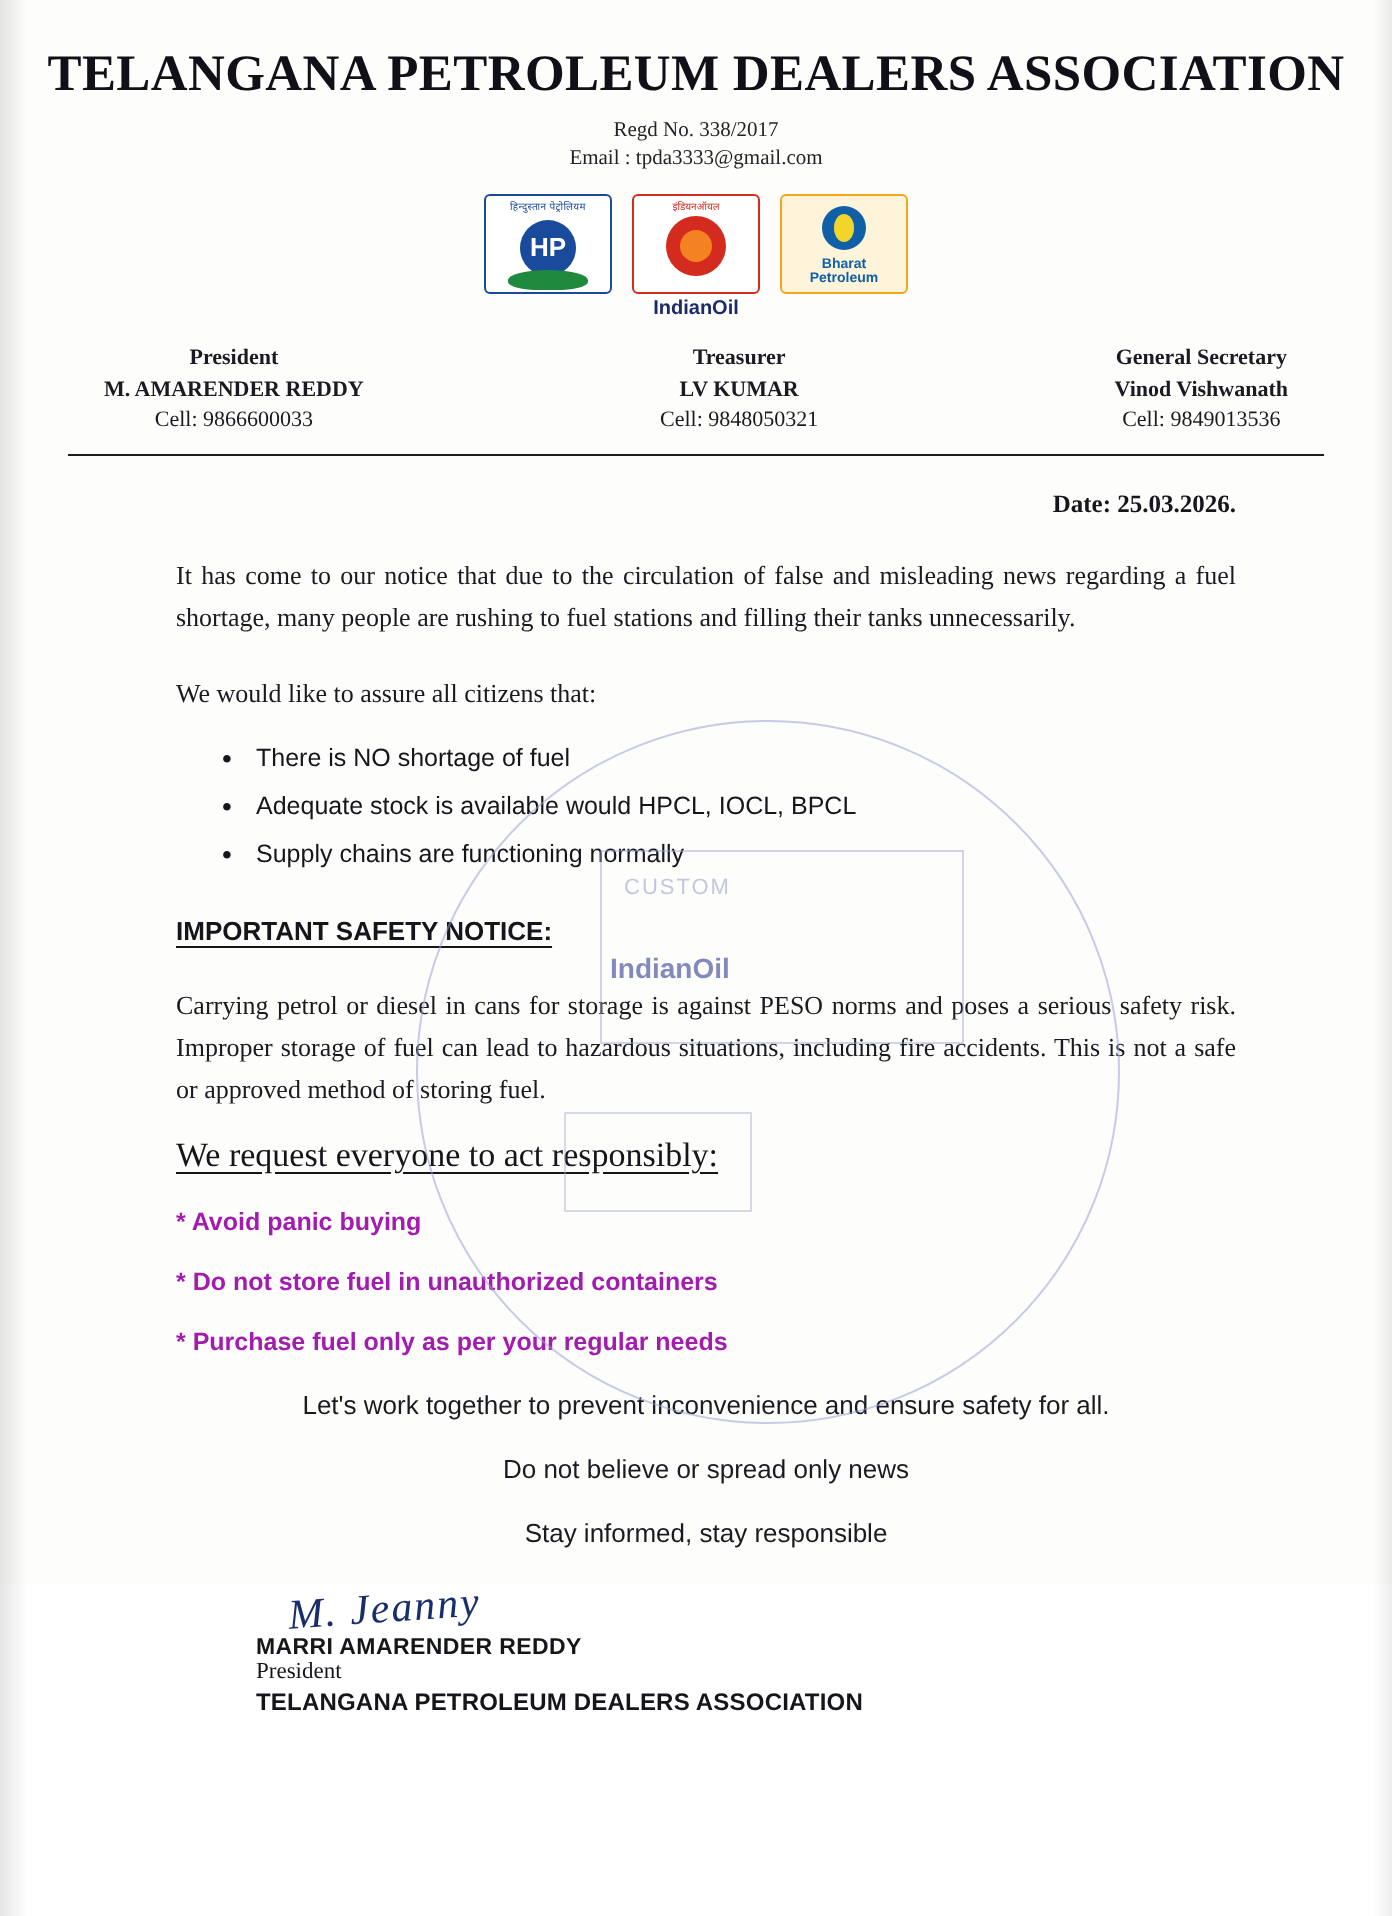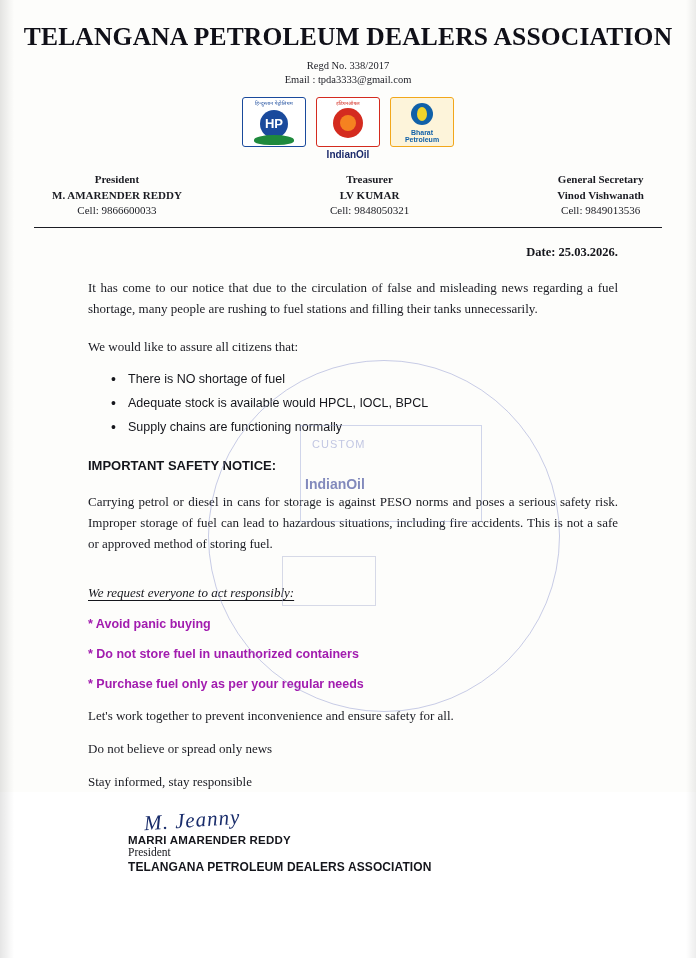--- a/index.html
+++ b/index.html
@@ -248,44 +248,45 @@
     position: absolute;
     left: -17px;
     top: -1px;
     font-size: 14px;
   }
   .safety-head {
     margin-top: 18px;
     font-family: "Liberation Sans", sans-serif;
     font-weight: bold;
     font-size: 13px;
-    text-underline-offset: 3px;
-    display: inline-block;
-  }
-  .request-head {
-    margin-top: 31px;
-    font-family: "Liberation Serif", serif;
-    font-size: 13px;
     text-decoration: underline;
     text-underline-offset: 3px;
     display: inline-block;
-    font-style: italic;
+  }
+  .request-head {
+    margin-top: 13px;
+    font-family: "Liberation Serif", serif;
+    font-size: 17px;
+    text-decoration: underline;
+    text-underline-offset: 3px;
+    display: inline-block;
   }
   .star-line {
     margin-top: 16px;
     font-family: "Liberation Sans", sans-serif;
     font-weight: bold;
     font-size: 12.5px;
     color: #a21caf;
   }
   .closing {
     margin-top: 17px;
-    font-family: Liberation Serif, serif;
+    font-family: Liberation Sans, sans-serif;
     font-size: 13px;
     color: #1a1b22;
+    text-align: center;
   }
 
   
   .sign-area {
     margin-top: 18px;
     padding-left: 40px;
   }
   .sign-script {
     font-family: "Liberation Serif", serif;
     font-style: italic;

